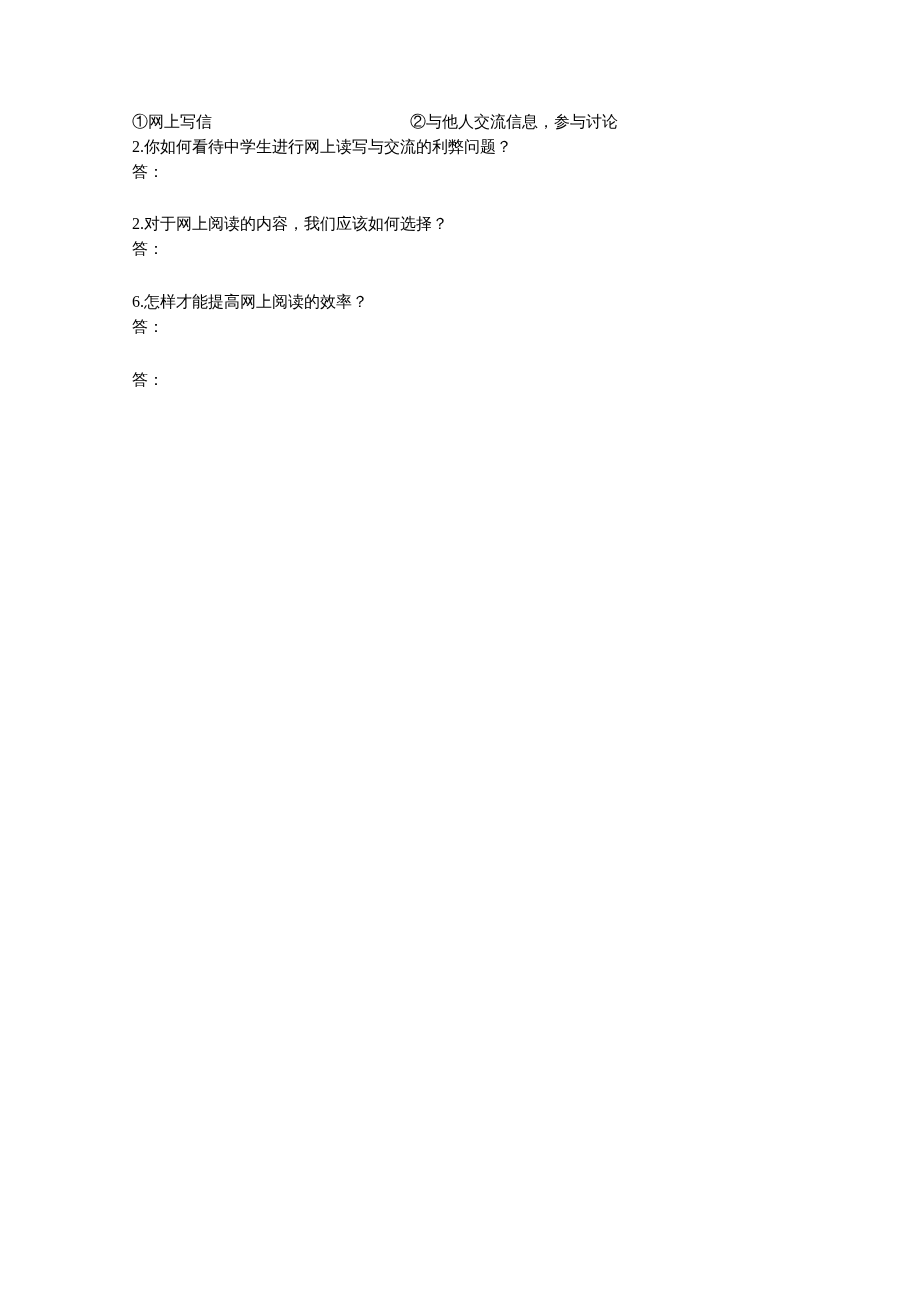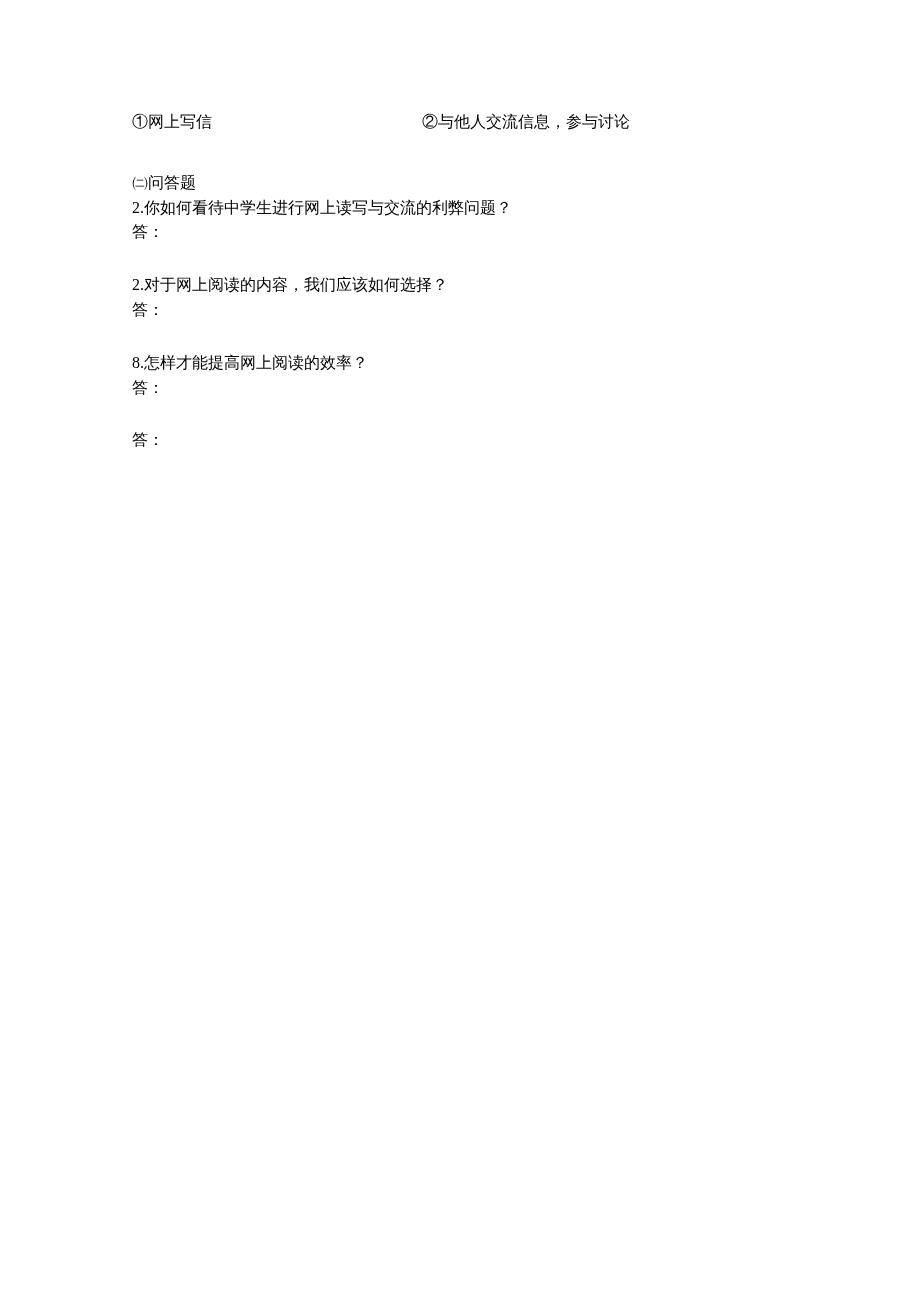--- a/index.html
+++ b/index.html
@@ -18,21 +18,20 @@
   }
   .options-row {
     display: flex;
     align-items: center;
   }
   .opt-left {
     width: 278px;
   }
   .opt-right {
     flex: 1;
-    margin-left: 12px;
   }
   .section-heading {
     margin-top: 36px;
   }
   .qa-block {
     margin-top: 28px;
   }
   .qa-block.first {
     margin-top: 0;
   }
@@ -42,34 +41,33 @@
 
 <div class="page">
 
   <div class="options-row">
     <div class="opt-left">①网上写信</div>
     <div class="opt-right">②与他人交流信息，参与讨论</div>
   </div>
   <div class="options-row">
   </div>
 
-  <div class="section-heading">㈡问答题</div>
 
   <div class="qa-block first">
     <div>2.你如何看待中学生进行网上读写与交流的利弊问题？</div>
     <div>答：</div>
   </div>
 
   <div class="qa-block">
     <div>2.对于网上阅读的内容，我们应该如何选择？</div>
     <div>答：</div>
   </div>
 
   <div class="qa-block">
-    <div>8.怎样才能提高网上阅读的效率？</div>
+    <div>6.怎样才能提高网上阅读的效率？</div>
     <div>答：</div>
   </div>
 
   <div class="qa-block">
     <div>答：</div>
   </div>
 
 </div>
 
 </body></html>

